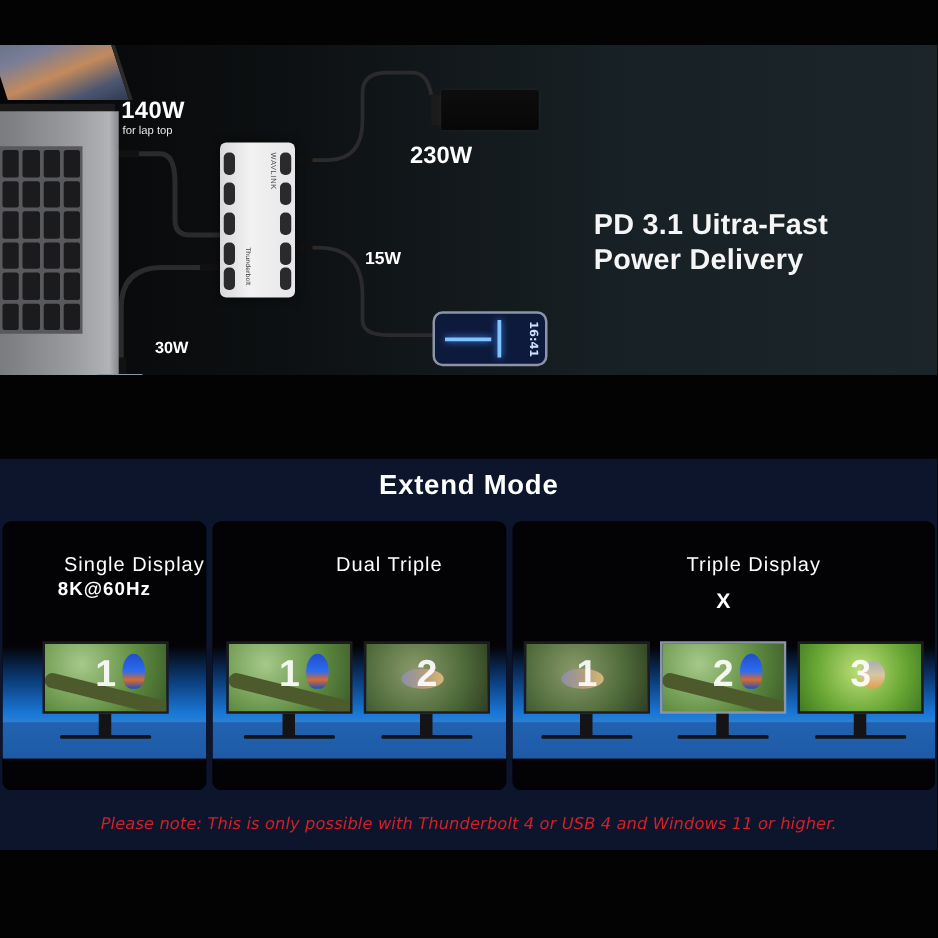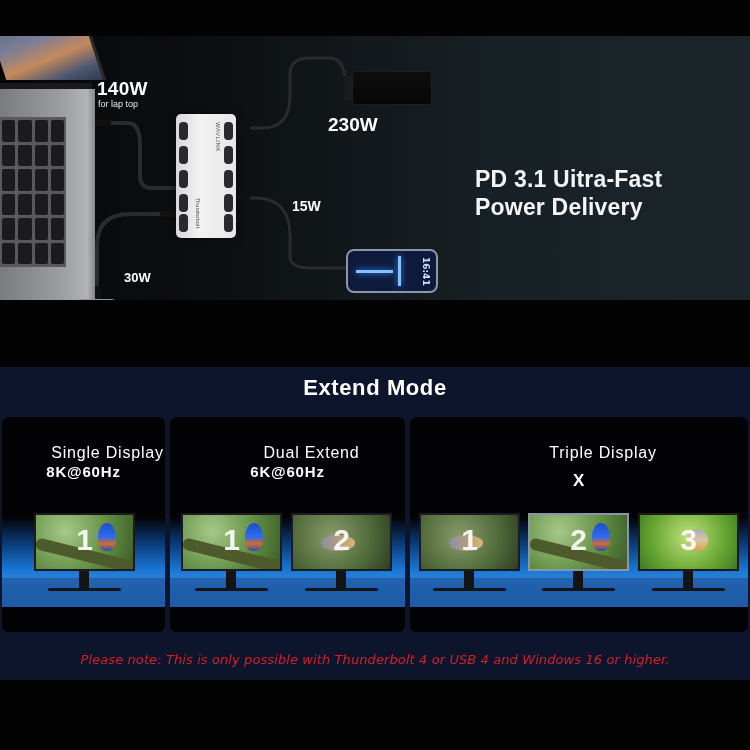--- a/index.html
+++ b/index.html
@@ -252,22 +252,21 @@
         <div class="num">1</div>
         </div>
       <div class="neck"></div>
         <div class="foot"></div>
     </div>
   </div>
 
   <div class="card" style="left:170px;width:235px">
     <div class="band"></div>
       <div class="band-bottom"></div>
-    <div class="card-title">Dual Extend</div>
-    <div class="card-sub">6K@60Hz</div>
+    <div class="card-title">Dual Triple</div>
     <div class="monitor" style="left:11px">
       <div class="screen kf">
           <div class="branch"></div>
           <div class="bird-blue"></div>
         <div class="num">1</div>
         </div>
       <div class="neck"></div>
         <div class="foot"></div>
     </div>
     <div class="monitor" style="left:121px">
@@ -305,14 +304,14 @@
     <div class="monitor" style="left:228px">
       <div class="screen rb">
           <div class="bird-yellow"></div>
         <div class="num">3</div>
         </div>
       <div class="neck"></div>
         <div class="foot"></div>
     </div>
   </div>
 
-  <div class="note">Please note: This is only possible with Thunderbolt 4 or USB 4 and Windows 16 or higher.</div>
+  <div class="note">Please note: This is only possible with Thunderbolt 4 or USB 4 and Windows 11 or higher.</div>
 </div>
 
 </body></html>

